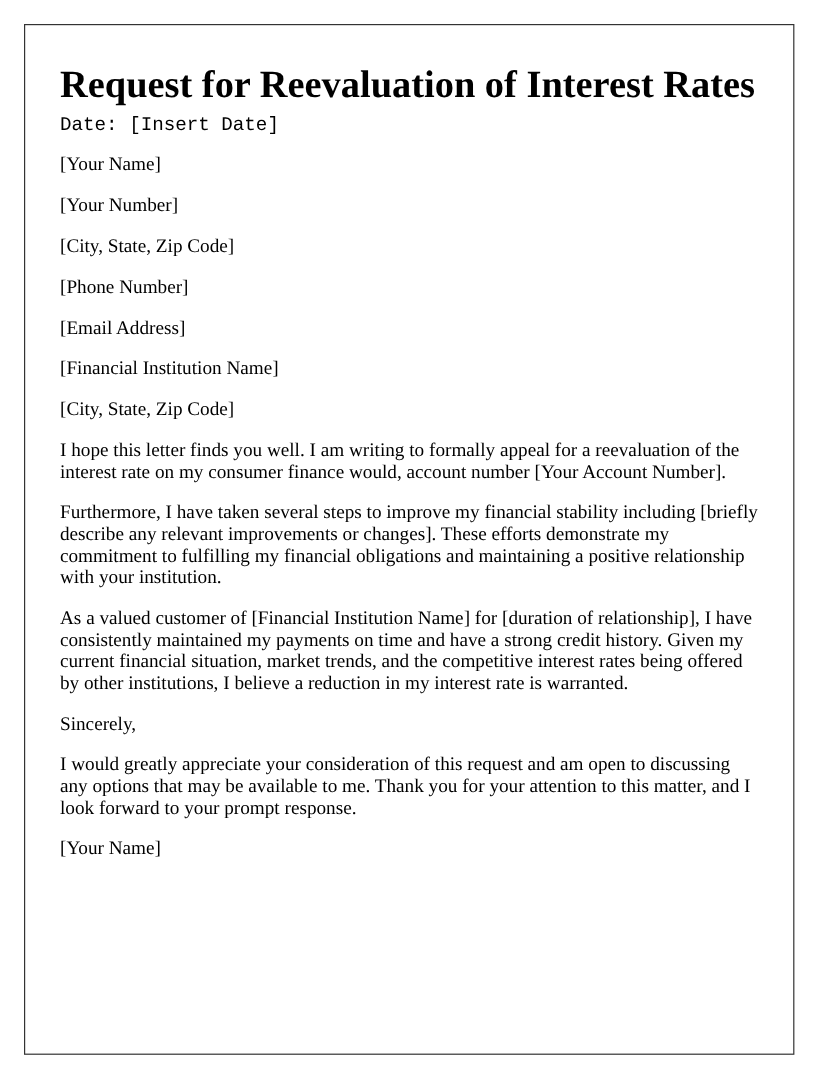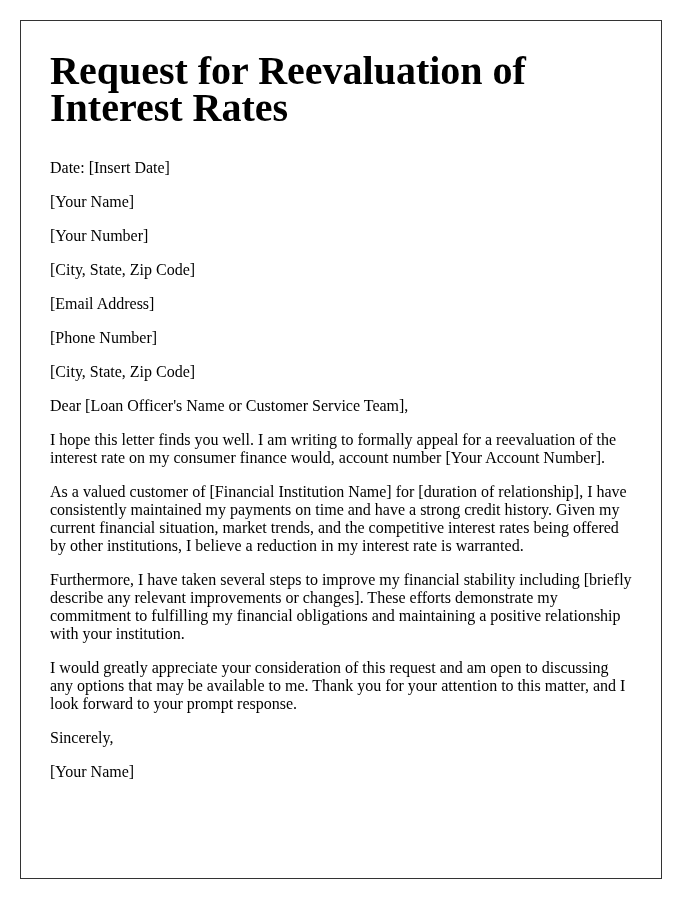--- a/index.html
+++ b/index.html
@@ -19,54 +19,55 @@
       left: 20px;
       top: 20px;
       width: 611px;
       height: 857px;
       border: 1px solid #333333;
       padding: 0 0 0 29px;
       box-sizing: content-box;
     }
     .letter h1 {
       font-family: "Liberation Serif", "DejaVu Serif", serif;
-      font-size: 40px;
+      font-size: 32px;
       font-weight: bold;
       margin: 31px 0 0 0;
       line-height: 37px;
       letter-spacing: 0px;
     }
     .letter p {
       font-size: 16px;
       line-height: 18px;
       margin: 16px 0 0 0;
       width: 585px;
     }
     .letter p.first {
-      margin-top: 33px;
+      margin-top: 6px;
+      font-family: Liberation Mono, monospace;
     }
   </style>
 </head>
 <body>
 
 <div class="letter">
   <h1>Request for Reevaluation of Interest Rates</h1>
 
   <p class="first">Date: [Insert Date]</p>
 
   <p>[Your Name]</p>
   <p>[Your Number]</p>
   <p>[City, State, Zip Code]</p>
+  <p>[Phone Number]</p>
   <p>[Email Address]</p>
-  <p>[Phone Number]</p>
 
+  <p>[Financial Institution Name]</p>
   <p>[City, State, Zip Code]</p>
 
-  <p>Dear [Loan Officer's Name or Customer Service Team],</p>
 
   <p>I hope this letter finds you well. I am writing to formally appeal for a reevaluation of the interest rate on my consumer finance would, account number [Your Account Number].</p>
+  <p>Furthermore, I have taken several steps to improve my financial stability including [briefly describe any relevant improvements or changes]. These efforts demonstrate my commitment to fulfilling my financial obligations and maintaining a positive relationship with your institution.</p>
   <p>As a valued customer of [Financial Institution Name] for [duration of relationship], I have consistently maintained my payments on time and have a strong credit history. Given my current financial situation, market trends, and the competitive interest rates being offered by other institutions, I believe a reduction in my interest rate is warranted.</p>
-  <p>Furthermore, I have taken several steps to improve my financial stability including [briefly describe any relevant improvements or changes]. These efforts demonstrate my commitment to fulfilling my financial obligations and maintaining a positive relationship with your institution.</p>
+  <p>Sincerely,</p>
+
   <p>I would greatly appreciate your consideration of this request and am open to discussing any options that may be available to me. Thank you for your attention to this matter, and I look forward to your prompt response.</p>
-
-  <p>Sincerely,</p>
   <p>[Your Name]</p>
 </div>
 
 </body></html>

